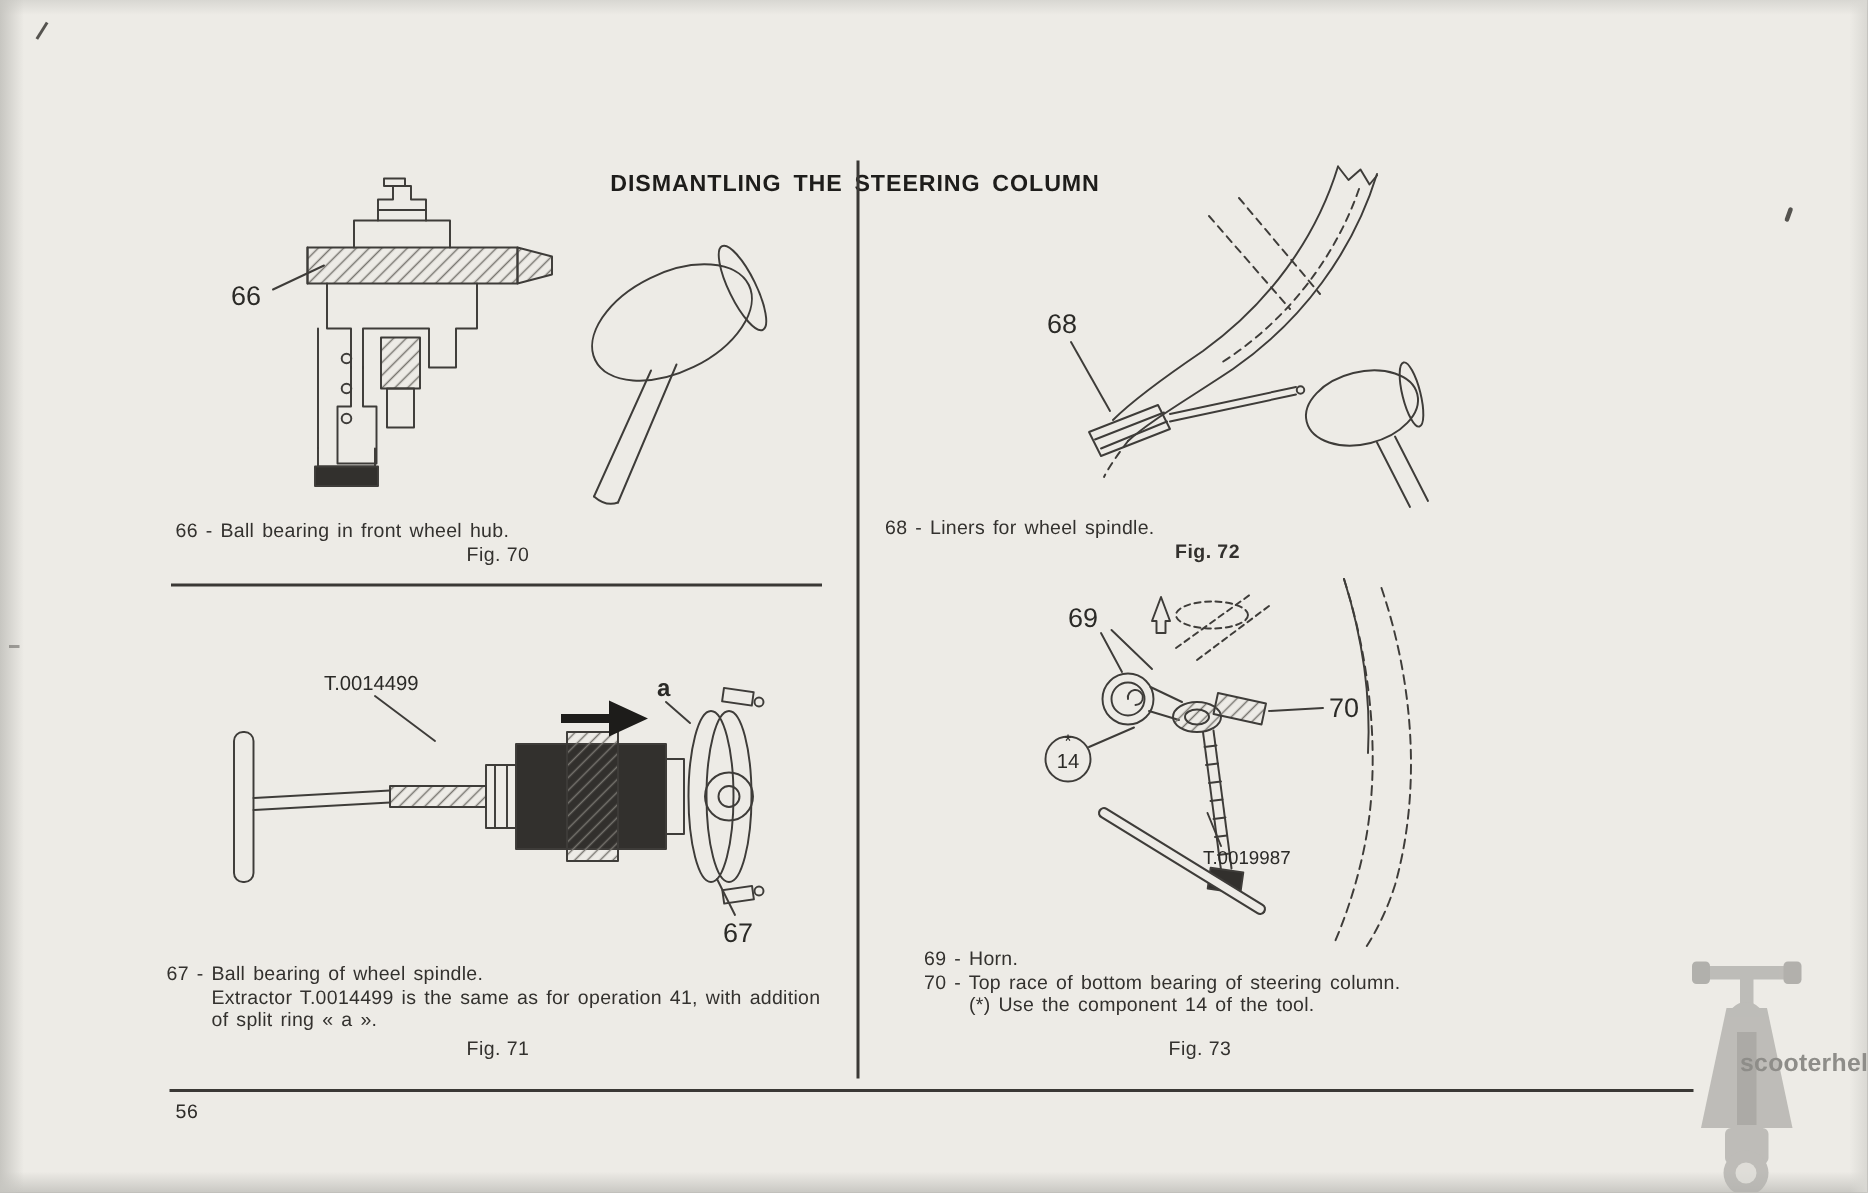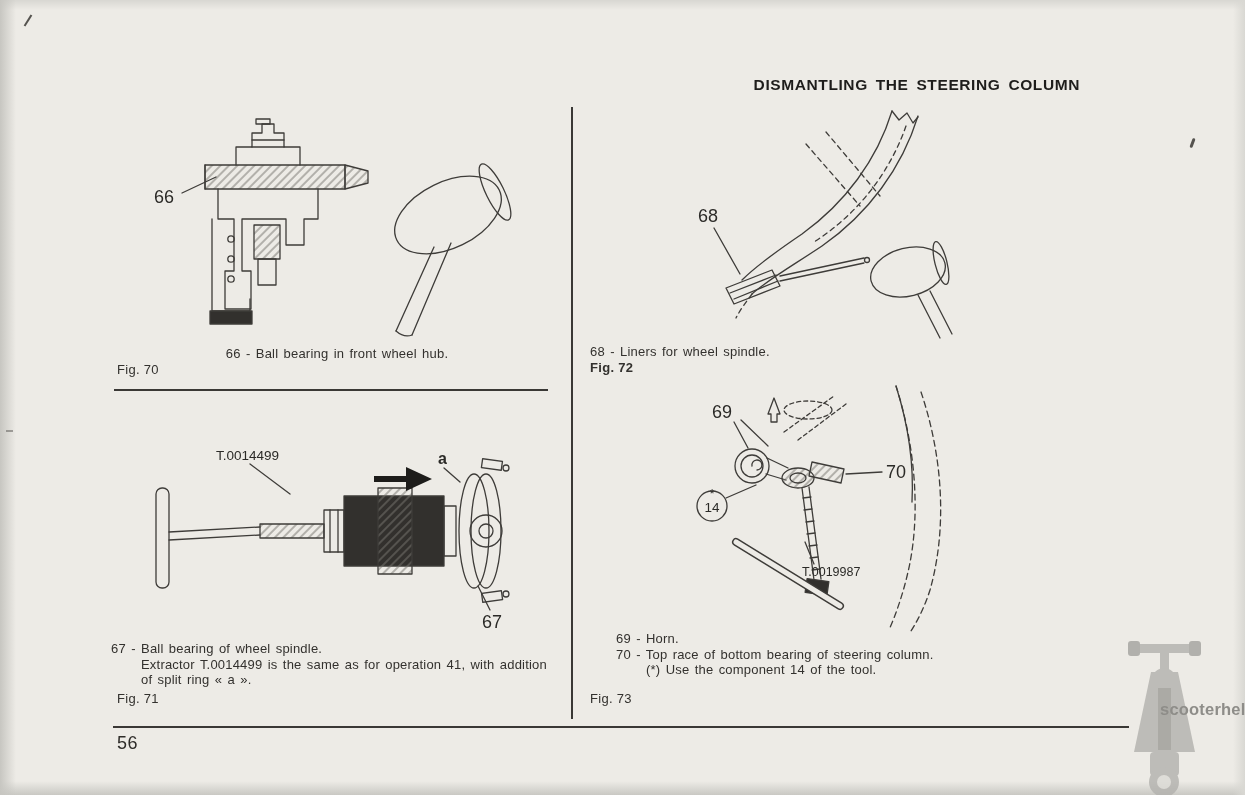--- a/index.html
+++ b/index.html
@@ -11,29 +11,29 @@
     color:#2f2d2a; background-color:#edebe6;
     background-image:
       linear-gradient(90deg, #c7c6c1 0, rgba(199,198,193,0) 16px),
       linear-gradient(270deg, #d9d8d3 0, rgba(217,216,211,0) 12px),
       linear-gradient(180deg, #d8d7d2 0, rgba(216,215,210,0) 10px),
       linear-gradient(0deg, #c9c8c3 0, rgba(201,200,195,0) 14px);
   }
   .abs { position:absolute; }
 
   .title { font-weight:bold; font-size:15.5px; letter-spacing:.6px; word-spacing:3px;
-           text-align:right; color:#1e1d1b; }
+           text-align:center; color:#1e1d1b;margin-top:38px; }
 
   .rule { background:#3a3835; }
 
   .cap { font-size:13px; line-height:15.6px; letter-spacing:.2px; word-spacing:1.5px; color:#33312e; }
   .cap .ind { padding-left:30px; }
-  .figlabel { font-size:13px; letter-spacing:.3px; text-align:left; color:#33312e; }
-
-  .pagenum { font-size:18px; color:#2e2c29; letter-spacing:.5px;text-align:center; }
+  .figlabel { font-size:13px; letter-spacing:.3px; text-align:center; color:#33312e; }
+
+  .pagenum { font-size:13px; color:#2e2c29; letter-spacing:.5px;text-align:center; }
 
   .watermark-text { font-size:16.5px; font-weight:bold; color:#8e8d89; letter-spacing:.2px; }
 
   svg.ill { overflow:visible; display:block; }
 
   .artifact { background:#55534f; }
 </style>
 </head>
 <body>
 
@@ -76,21 +76,21 @@
     <g fill="none" stroke="#3e3c39" stroke-width="1.3" stroke-linecap="round" stroke-linejoin="round">
       <ellipse cx="298" cy="102" rx="57" ry="33" transform="rotate(-26 298 102)"></ellipse>
       <ellipse cx="345" cy="79" rx="9" ry="31" transform="rotate(-26 345 79)"></ellipse>
       <path d="M284,134 L246,218"></path>
       <path d="M301,130 L262,222"></path>
       <path d="M246,218 q8,7 16,4"></path>
     </g>
     <text x="4" y="90" font-size="18" fill="#2b2a27">66</text>
   </svg>
 
-  <div class="abs cap" style="left:117px;top:346px;width:440px;text-align:center;">
+  <div class="abs cap" style="left:117px;top:346px;width:440px;">
     <div>66 - Ball bearing in front wheel hub.</div>
   </div>
   <div class="abs figlabel" style="left:117px;top:362px;width:430px;">Fig. 70</div>
 
   <svg class="ill abs" style="left:138px;top:424px;" width="400" height="215" viewBox="0 0 400 215">
     <defs>
       <pattern id="h71" width="6" height="6" patternUnits="userSpaceOnUse" patternTransform="rotate(45)">
         <line x1="3" y1="0" x2="3" y2="6" stroke="#77756f" stroke-width="1"></line>
       </pattern>
     </defs>

